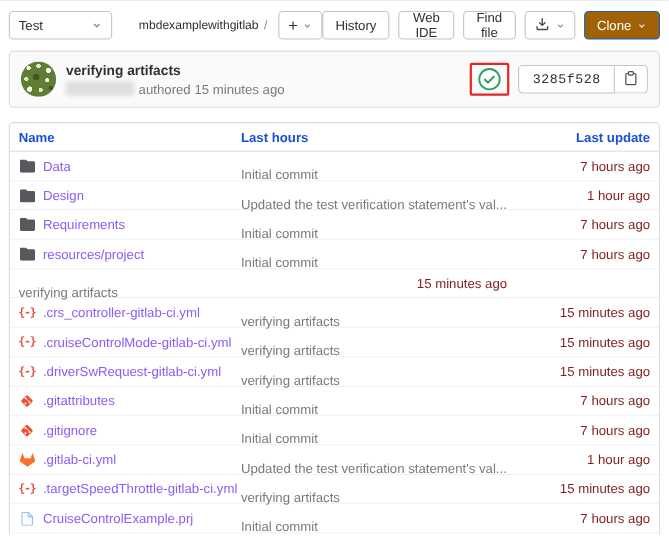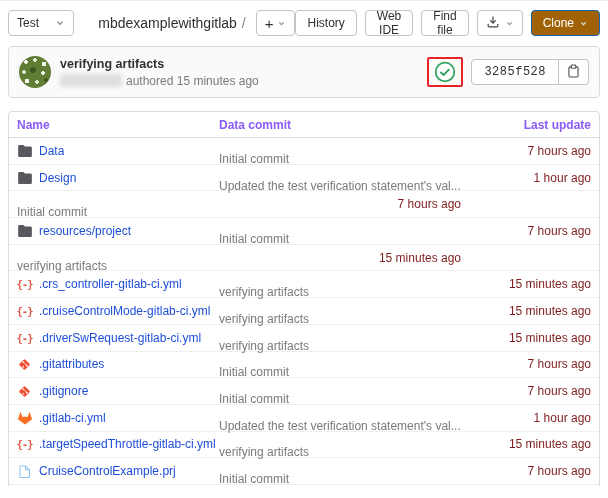--- a/index.html
+++ b/index.html
@@ -8,21 +8,21 @@
     font-family:"Liberation Sans","DejaVu Sans",sans-serif;font-size:12px;color:#303030;
     border-top:1px solid #ececec;box-sizing:border-box;position:relative;
   }
   
   .toolbar{display:flex;align-items:center;padding:9px 8px 10px;}
   .ref-selector{
     width:104px;height:26px;border:1px solid #c4c4c4;border-radius:4px;background:#fff;
     display:flex;align-items:center;justify-content:space-between;padding:0 8px;box-sizing:border-box;cursor:pointer;
   }
   .ref-selector .chev{color:#8f8f93;display:flex;}
-  .breadcrumb{margin-left:24px;display:flex;align-items:flex-start;gap:5px;font-size:14px;}
+  .breadcrumb{margin-left:24px;display:flex;align-items:flex-start;gap:5px;font-size:11px;}
   .breadcrumb .proj{color:#303030;}
   .breadcrumb .sep{color:#85858a;}
   .btn{
     height:26px;border:1px solid #c4c4c4;border-radius:4px;background:#fff;color:#303030;
     display:inline-flex;align-items:center;justify-content:center;gap:5px;padding:0 11px;
     font-family:inherit;font-size:12px;box-sizing:border-box;cursor:pointer;
   }
   .btn .chev{color:#8f8f93;display:flex;}
   .add-btn{margin-left:10px;padding:0 8px;gap:4px;}
   .add-btn .plus{font-size:15px;line-height:1;color:#303030;}
@@ -66,30 +66,30 @@
     font-family:"Liberation Mono","DejaVu Sans Mono",monospace;font-size:12px;color:#303030;letter-spacing:.5px;
   }
   .copy-btn{
     border:1px solid #c4c4c4;border-left:none;border-radius:0 4px 4px 0;background:#fff;height:26px;width:30px;
     display:flex;align-items:center;justify-content:center;box-sizing:border-box;cursor:pointer;
   }
   
   .table-box{margin:13px 8px 0;border:1px solid #dbdbdb;border-radius:4px 4px 0 0;overflow:hidden;}
   .t-head{
     display:grid;grid-template-columns:202px 1fr 130px;align-items:center;
-    height:25px;padding:0 8px;border-bottom:1px solid #dbdbdb;font-weight:700;color:#8b5cf6;
+    height:25px;padding:0 8px;border-bottom:1px solid #dbdbdb;font-weight:700;color:#1d4ed8;
   }
   .t-head .col-update{text-align:right;}
   .t-row{
     display:grid;grid-template-columns:202px 1fr 130px;align-items:center;
     height:25.7px;padding:0 8px;border-bottom:1px solid #efefef;background:#fff;
   }
   .c-name{display:flex;align-items:center;gap:7px;min-width:0;}
   .c-name .file-icon{display:flex;align-items:center;width:15px;justify-content:center;flex:0 0 15px;}
-  .c-name .label{color:#1d4ed8;white-space:nowrap;overflow:hidden;text-overflow:ellipsis;cursor:pointer;}
+  .c-name .label{color:#8b5cf6;white-space:nowrap;overflow:hidden;text-overflow:ellipsis;cursor:pointer;}
   .c-commit{color:#7a7a7e;white-space:nowrap;overflow:hidden;text-overflow:ellipsis;cursor:pointer;margin-top:16px;}
   .c-updated{color:#7f1d1d;text-align:right;white-space:nowrap;}
   .yaml-glyph{color:#e05842;font-weight:700;font-size:10.5px;letter-spacing:-1px;font-family:"DejaVu Sans Mono",monospace;}
 </style>
 </head>
 <body>
 
 <div class="page">
 
   <div class="toolbar">
@@ -171,21 +171,21 @@
               </svg>
           </span>
         </button>
       </span>
     </div>
   </div>
 
   <div class="table-box">
     <div class="t-head">
       <span class="col-name">Name</span>
-      <span class="col-commit">Data commit</span>
+      <span class="col-commit">Last hours</span>
       <span class="col-update">Last update</span>
     </div>
     <div>
   <div class="t-row">
     <span class="c-name">
       <span class="file-icon">
               <svg width="14" height="12" viewBox="0 0 16 14">
                 <path fill="#59585e" d="M0 1.5C0 .7.7 0 1.5 0h4.2c.4 0 .9.2 1.1.5L8 1.8h6.5c.8 0 1.5.7 1.5 1.5v9.2c0 .8-.7 1.5-1.5 1.5h-13C.7 14 0 13.3 0 12.5v-11z"></path>
               </svg>
             </span>
@@ -202,20 +202,28 @@
                 <path fill="#59585e" d="M0 1.5C0 .7.7 0 1.5 0h4.2c.4 0 .9.2 1.1.5L8 1.8h6.5c.8 0 1.5.7 1.5 1.5v9.2c0 .8-.7 1.5-1.5 1.5h-13C.7 14 0 13.3 0 12.5v-11z"></path>
               </svg>
             </span>
       <span class="label">Design</span>
     </span>
     <span class="c-commit">Updated the test verification statement's val...</span>
     <span class="c-updated">1 hour ago</span>
   </div>
 
   <div class="t-row">
+    <span class="c-name">
+      <span class="file-icon">
+              <svg width="14" height="12" viewBox="0 0 16 14">
+                <path fill="#59585e" d="M0 1.5C0 .7.7 0 1.5 0h4.2c.4 0 .9.2 1.1.5L8 1.8h6.5c.8 0 1.5.7 1.5 1.5v9.2c0 .8-.7 1.5-1.5 1.5h-13C.7 14 0 13.3 0 12.5v-11z"></path>
+              </svg>
+            </span>
+      <span class="label">Requirements</span>
+    </span>
     <span class="c-commit">Initial commit</span>
     <span class="c-updated">7 hours ago</span>
   </div>
 
   <div class="t-row">
     <span class="c-name">
       <span class="file-icon">
               <svg width="14" height="12" viewBox="0 0 16 14">
                 <path fill="#59585e" d="M0 1.5C0 .7.7 0 1.5 0h4.2c.4 0 .9.2 1.1.5L8 1.8h6.5c.8 0 1.5.7 1.5 1.5v9.2c0 .8-.7 1.5-1.5 1.5h-13C.7 14 0 13.3 0 12.5v-11z"></path>
               </svg>

